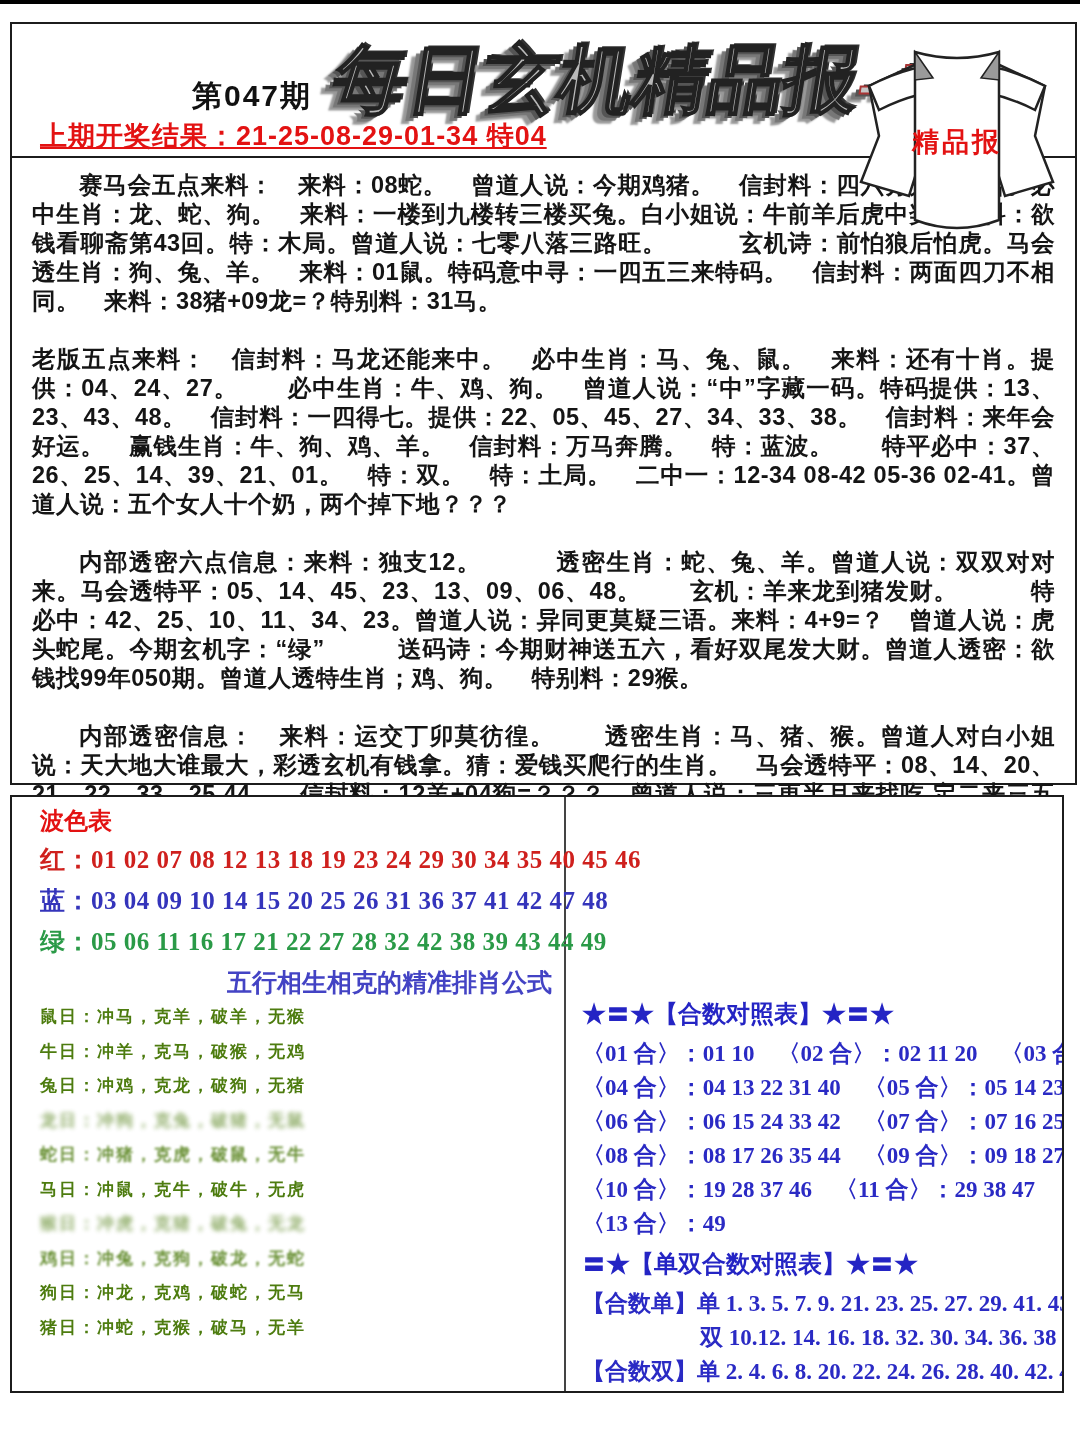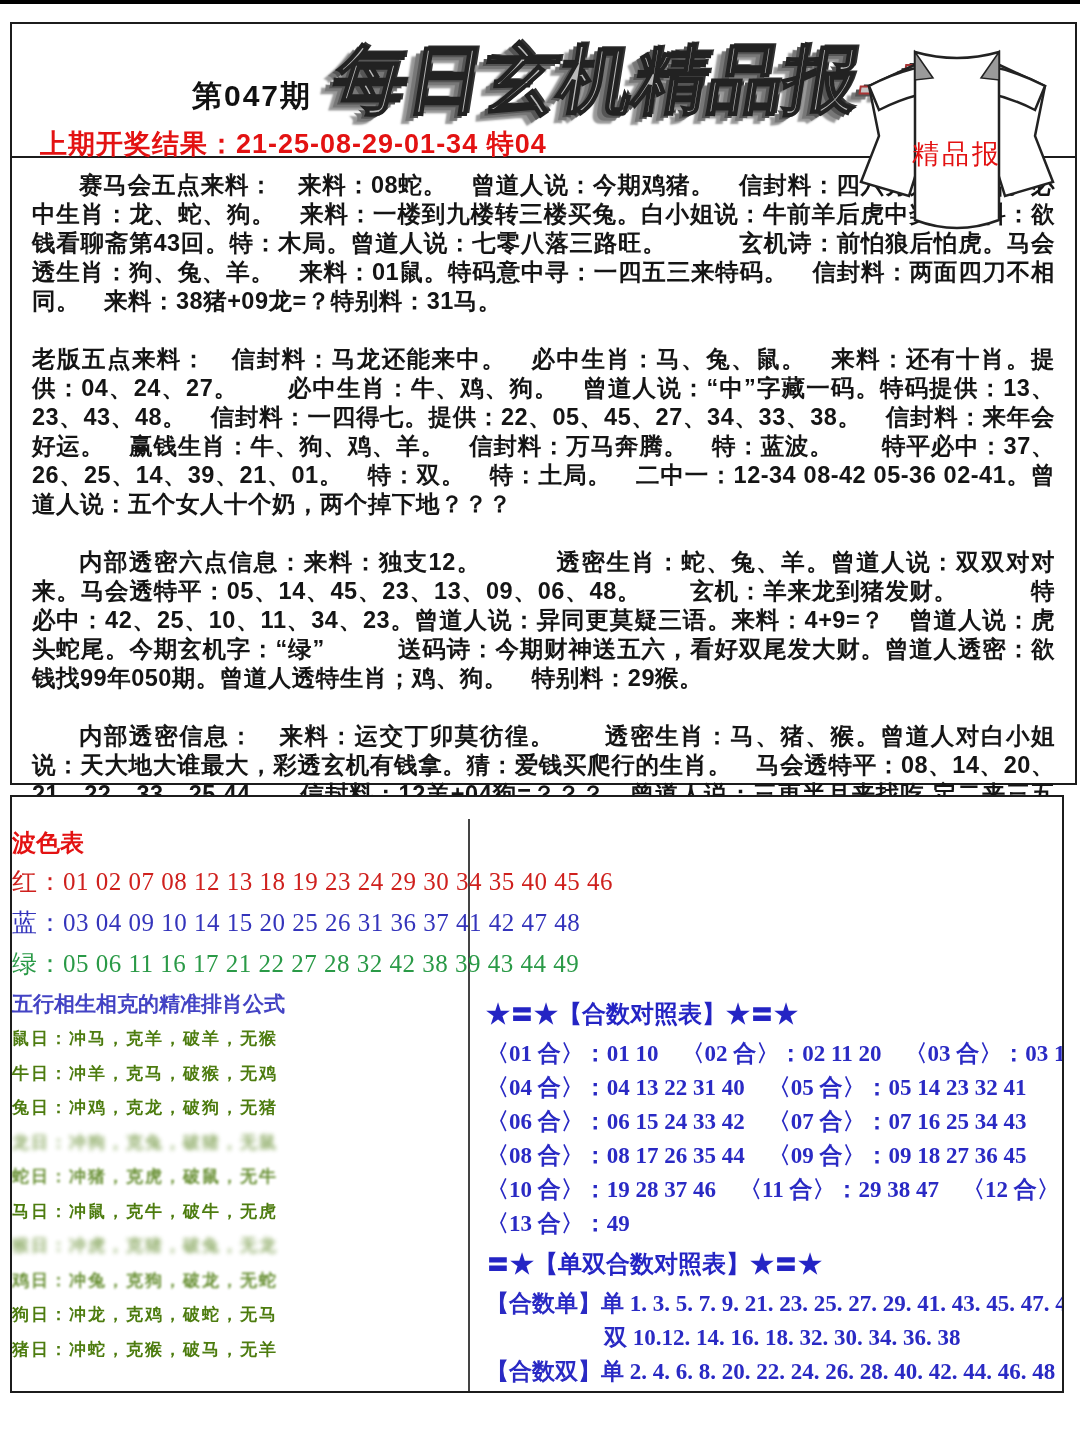--- a/index.html
+++ b/index.html
@@ -6,53 +6,53 @@
   body{
     width:1080px;height:1440px;background:#ffffff;position:relative;overflow:hidden;
     font-family:"Liberation Sans",sans-serif;color:#151515;
   }
   .topline{position:absolute;top:0;left:0;width:1080px;height:4px;background:#000;}
 
   
   .box1{position:absolute;left:10px;top:22px;width:1067px;height:763px;border:2px solid #1c1c1c;background:#fff;box-sizing:border-box;}
   .rheader{position:relative;height:132px;border-bottom:2px solid #1c1c1c;}
   .issue{position:absolute;left:180px;top:52px;font-size:30px;font-weight:700;letter-spacing:2px;color:#111;}
-  .lastresult{position:absolute;left:28px;top:102px;font-size:27px;font-weight:700;color:#e31212;letter-spacing:1px;white-space:nowrap;}
+  .lastresult{position:absolute;left:28px;top:94px;font-size:27px;font-weight:700;color:#e31212;letter-spacing:1px;white-space:nowrap;text-decoration:underline;}
   .title3d{
     position:absolute;left:322px;top:6px;white-space:nowrap;z-index:2;
     font-weight:900;font-size:74px;line-height:100px;
     transform:skewX(-9deg);
     color:#b9b9b9;-webkit-text-stroke:2px #222;
     text-shadow:-4px 3px 0 #555,-8px 6px 1px #777,-12px 9px 2px #999,3px -2px 0 #333;
     letter-spacing:1px;
   }
   .title3d .suffix{font-size:58px;color:#c6c6c6;-webkit-text-stroke:2px #a83434;}
   .ribbon{position:absolute;right:18px;top:0;width:200px;height:220px;z-index:3;}
   .ribbon svg{position:absolute;left:0;top:0;}
-  .ribbon .rlabel{position:absolute;left:0;top:112px;width:100%;text-align:center;
-    color:#e31212;font-size:27px;font-weight:400;letter-spacing:3px;}
+  .ribbon .rlabel{position:absolute;left:0;top:100px;width:100%;text-align:center;
+    color:#e31212;font-size:27px;font-weight:700;letter-spacing:3px;}
 
   .maintext{padding:13px 20px 0 20px;}
   .maintext p{
     margin:0 0 29px 0;font-size:23.5px;line-height:29px;font-weight:700;
     color:#151515;text-align:justify;text-indent:2em;letter-spacing:.5px;
   }
   .maintext p:nth-of-type(2){text-indent:0;}
 
   
   .box2{position:absolute;left:10px;top:795px;width:1054px;height:598px;border:2px solid #1c1c1c;background:#fff;box-sizing:border-box;display:flex;overflow:hidden;}
-  .leftcol{width:458px;border-right:2px solid #444;box-sizing:border-box;padding:6px 12px 0 0;margin-top:22px;}
+  .leftcol{width:554px;border-right:2px solid #444;box-sizing:border-box;padding:6px 12px 0 28px;}
   .rightcol{flex:1;box-sizing:border-box;padding:200px 6px 0 16px;}
 
   .bose-title{color:#e31212;font-size:24px;font-weight:700;line-height:36px;}
-  .bose-row{font-family:"Liberation Serif",serif;font-size:25px;font-weight:400;line-height:40px;letter-spacing:.5px;white-space:nowrap;}
+  .bose-row{font-family:"Liberation Serif",serif;font-size:25px;font-weight:700;line-height:40px;letter-spacing:.5px;white-space:nowrap;}
   .bose-row .lab{font-family:"Liberation Sans",sans-serif;}
   .c-red{color:#cf201d;} .c-blue{color:#3434bb;} .c-green{color:#2a9a47;}
 
-  .formula-title{color:#4343c4;font-size:21px;font-weight:700;line-height:36px;margin-top:2px;}
+  .formula-title{color:#4343c4;font-size:25px;font-weight:700;line-height:36px;margin-top:2px;text-align:right;}
   .zline{color:#4d7c0f;font-size:17px;font-weight:700;line-height:34.5px;letter-spacing:2px;white-space:nowrap;}
   .zline.blur1{filter:blur(1px);opacity:.85;}
   .zline.blur2{filter:blur(2px);opacity:.6;}
 
   .rhead{color:#2424c4;font-size:24px;font-weight:700;line-height:34px;margin-bottom:6px;white-space:nowrap;}
   .rline{color:#2a2ac4;font-family:"Liberation Serif",serif;font-size:23px;font-weight:700;line-height:34px;white-space:nowrap;}
   .rline.indent{padding-left:118px;}
   .gap{height:6px;}
 </style>
 </head>

